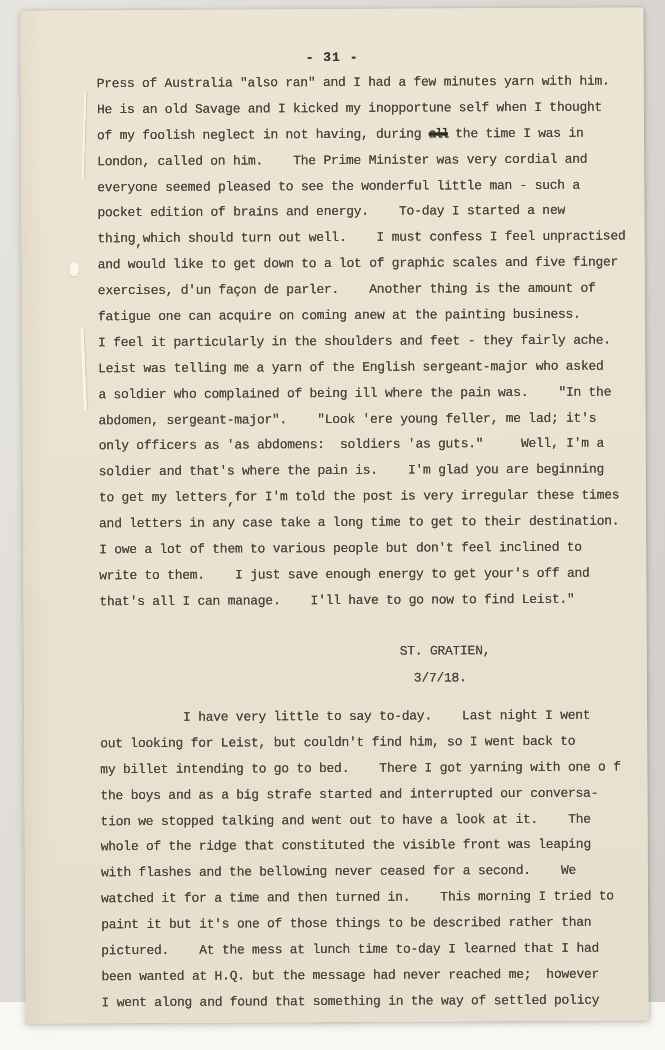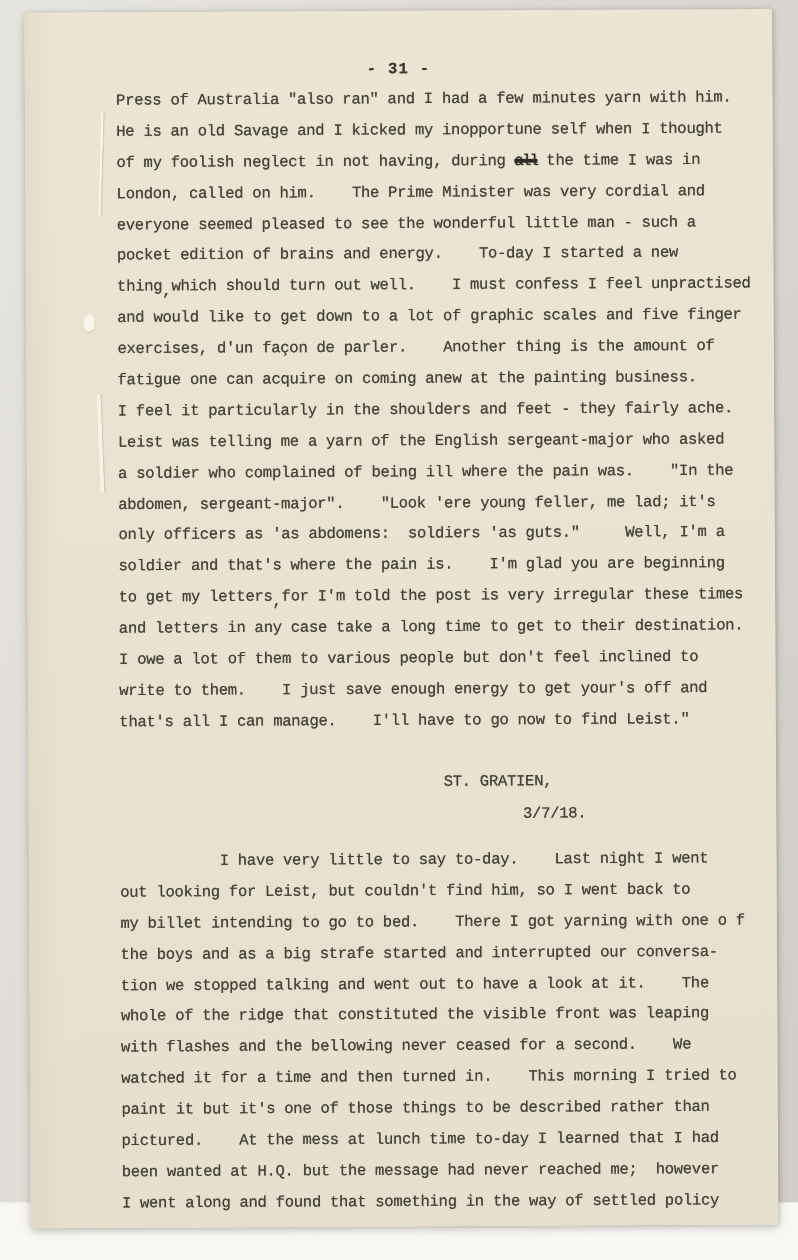--- a/index.html
+++ b/index.html
@@ -38,22 +38,22 @@
   }
   .page-number{
     position:absolute;top:36px;left:0;width:100%;text-align:center;
     color:#3b3831;font-weight:bold;letter-spacing:1px;
   }
   .para{position:absolute;left:76px;right:6px;}
   .para1{top:61px;}
   .para2{top:695px;}
   .typed-line{height:25.9px;}
   .typed-line.indent{padding-left:83px;}
-  .dateline-place{position:absolute;left:346px;top:630px;}
-  .dateline-date{position:absolute;left:412px;top:657px;}
+  .dateline-place{position:absolute;left:376px;top:630px;}
+  .dateline-date{position:absolute;left:390px;top:657px;}
   .seg-strike{
     text-decoration:line-through;text-decoration-thickness:2.5px;
     font-weight:normal;color:#2e2c27;letter-spacing:-1.5px;
     text-shadow:0 0 1px rgba(40,38,33,0.9);
   }
   .seg-underline{text-underline-offset:2px;}
   .seg-dropped{display:inline-block;transform:translateY(4px);}
 </style>
 </head>
 <body>

